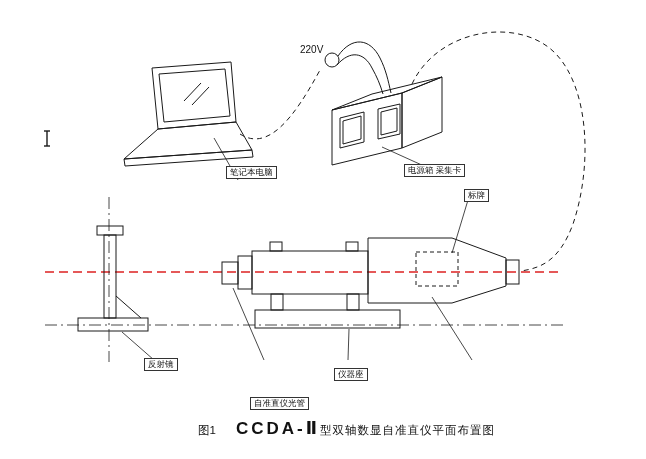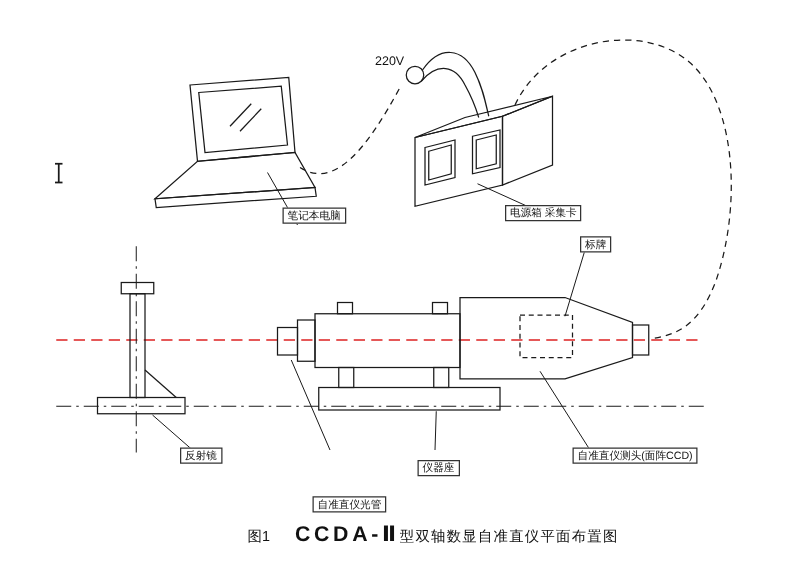--- a/index.html
+++ b/index.html
@@ -135,19 +135,18 @@
   </svg>
 
   <div class="free-label" style="left:300px;top:44px;">220V</div>
 
   <div class="part-label" style="left:226px;top:166px;">笔记本电脑</div>
   <div class="part-label" style="left:404px;top:164px;">电源箱 采集卡</div>
   <div class="part-label" style="left:464px;top:189px;">标牌</div>
   <div class="part-label" style="left:144px;top:358px;">反射镜</div>
   <div class="part-label" style="left:250px;top:358px;margin-top:39px;">自准直仪光管</div>
   <div class="part-label" style="left:334px;top:368px;">仪器座</div>
-  <div class="part-label" style="left:458px;top:358px;">自准直仪测头(面阵CCD)</div>
 
   <div class="caption">
     <span class="fig">图1</span><span class="code">CCDA-Ⅱ</span><span class="rest">型双轴数显自准直仪平面布置图</span>
   </div>
 
 </div>
 
 </body></html>

